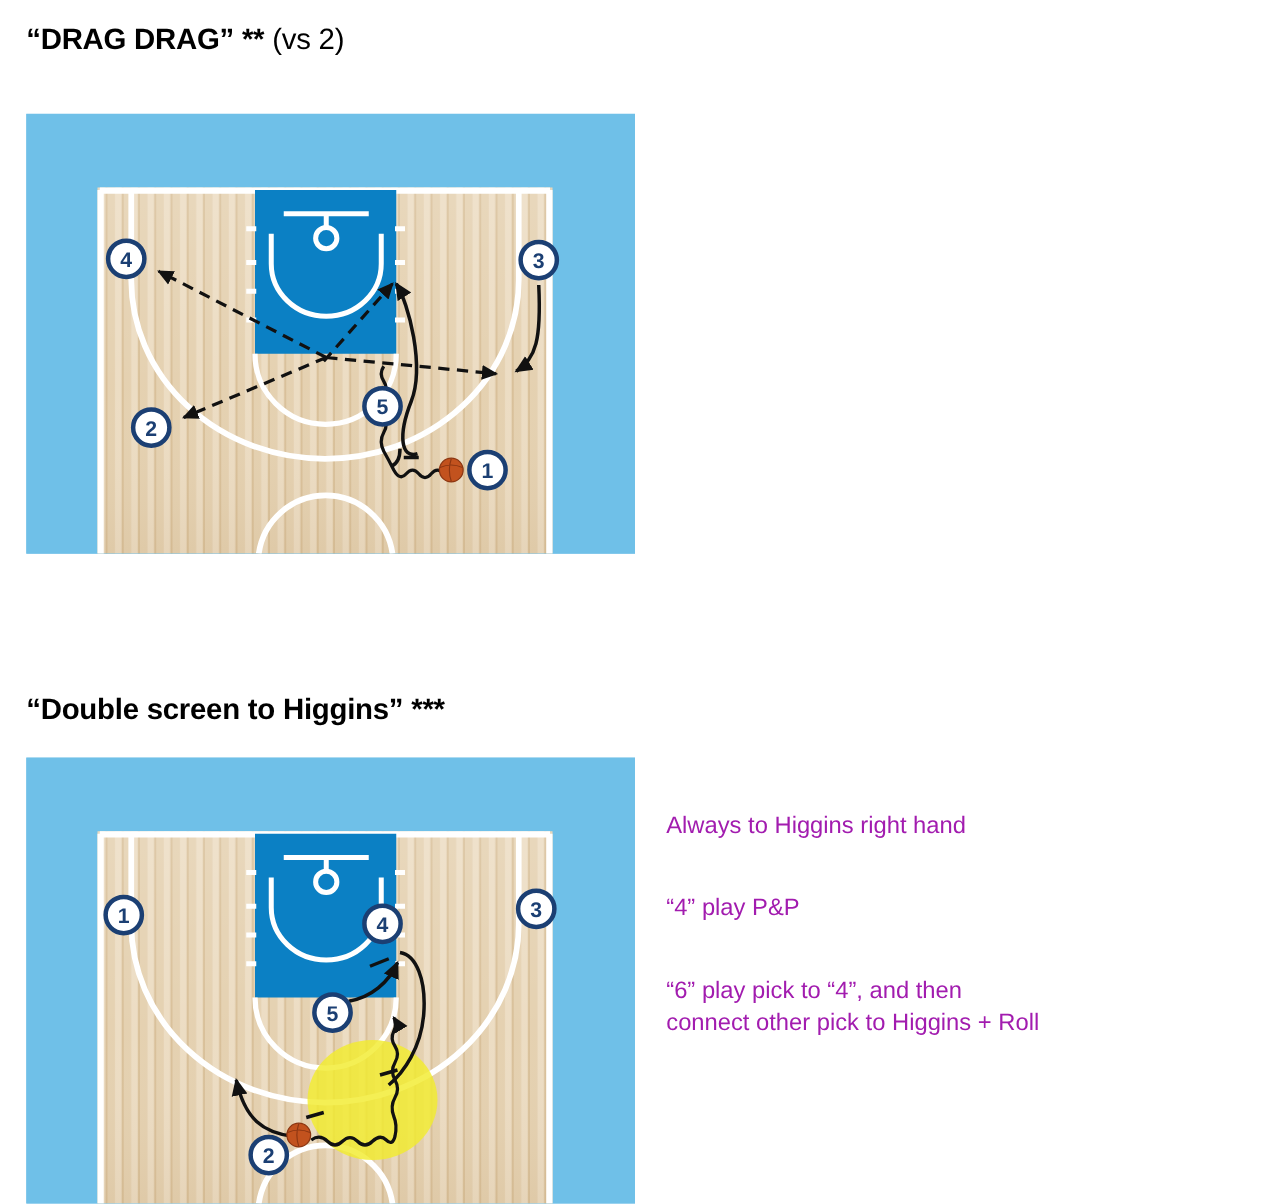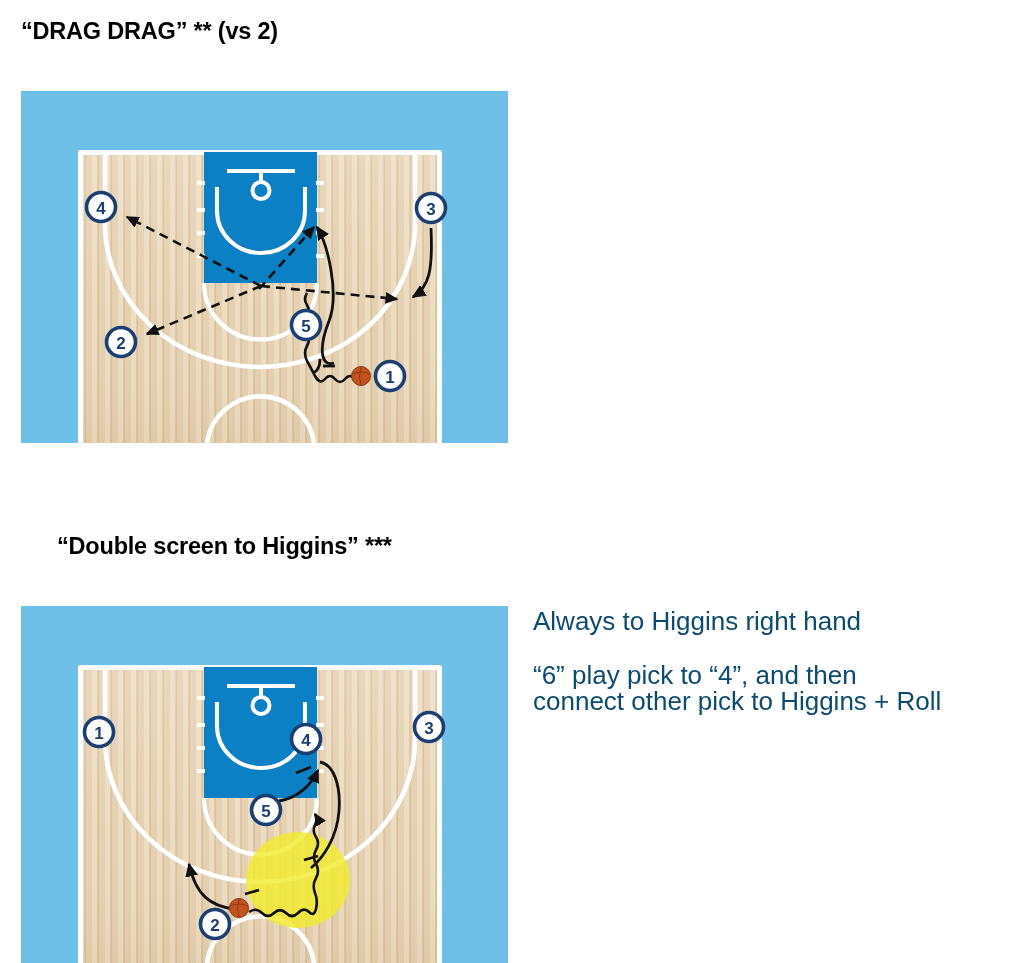--- a/index.html
+++ b/index.html
@@ -20,49 +20,50 @@
   
   .play-title {
     position: absolute;
     font-size: 23.5px;
     font-weight: bold;
     letter-spacing: -0.2px;
     white-space: nowrap;
     color: #000;
   }
   .play-title .subtle {
-    font-weight: bold;
+    font-weight: normal;
   }
   #title-1 { left: 21px; top: 18px; }
-  #title-2 { left: 21px; top: 533px; margin-left: 36px; }
+  #title-2 { left: 21px; top: 554px; }
 
   
   .court-frame {
     position: absolute;
     background: #6FC0E8;
     overflow: hidden;
   }
   #diagram-1 { left: 21px; top: 91px; width: 487px; height: 352px; }
   #diagram-2 { left: 21px; top: 606px; width: 487px; height: 357px; }
 
   .court-svg { display: block; width: 100%; height: 100%; }
 
   
   .notes {
     position: absolute;
     left: 533px;
     top: 608px;
     width: 482px;
   }
   .note-line {
-    font-size: 26px;
+    font-size: 19px;
     line-height: 26px;
-    color: #0c4a6e;
+    color: #a21caf;
     margin-bottom: 28px;
     white-space: pre-line;
+    margin-top: 40px;
   }
   .note-line:last-child { margin-bottom: 0; }
 </style>
 </head>
 <body>
 
 <div class="play-title" id="title-1"><span>“DRAG DRAG” **</span><span class="subtle"> <span>(vs 2)</span></span></div>
 
 <div class="court-frame" id="diagram-1">
 <svg class="court-svg" viewBox="0 0 487 352" preserveAspectRatio="none">
@@ -290,15 +291,16 @@
   </g>
   <g>
     <circle cx="194" cy="318" r="14.5" fill="#ffffff" stroke="#1B3F73" stroke-width="3.6"></circle>
     <text x="194" y="324.5" text-anchor="middle" font-family="Liberation Sans, sans-serif" font-size="17" font-weight="bold" fill="#1B3F73">2</text>
   </g>
 </svg>
 </div>
 
 <div class="notes">
   <div class="note-line">Always to Higgins right hand</div>
+  <div class="note-line">“4” play P&amp;P</div>
   <div class="note-line">“6” play pick to “4”, and then
 connect other pick to Higgins + Roll</div>
 </div>
 
 </body></html>

